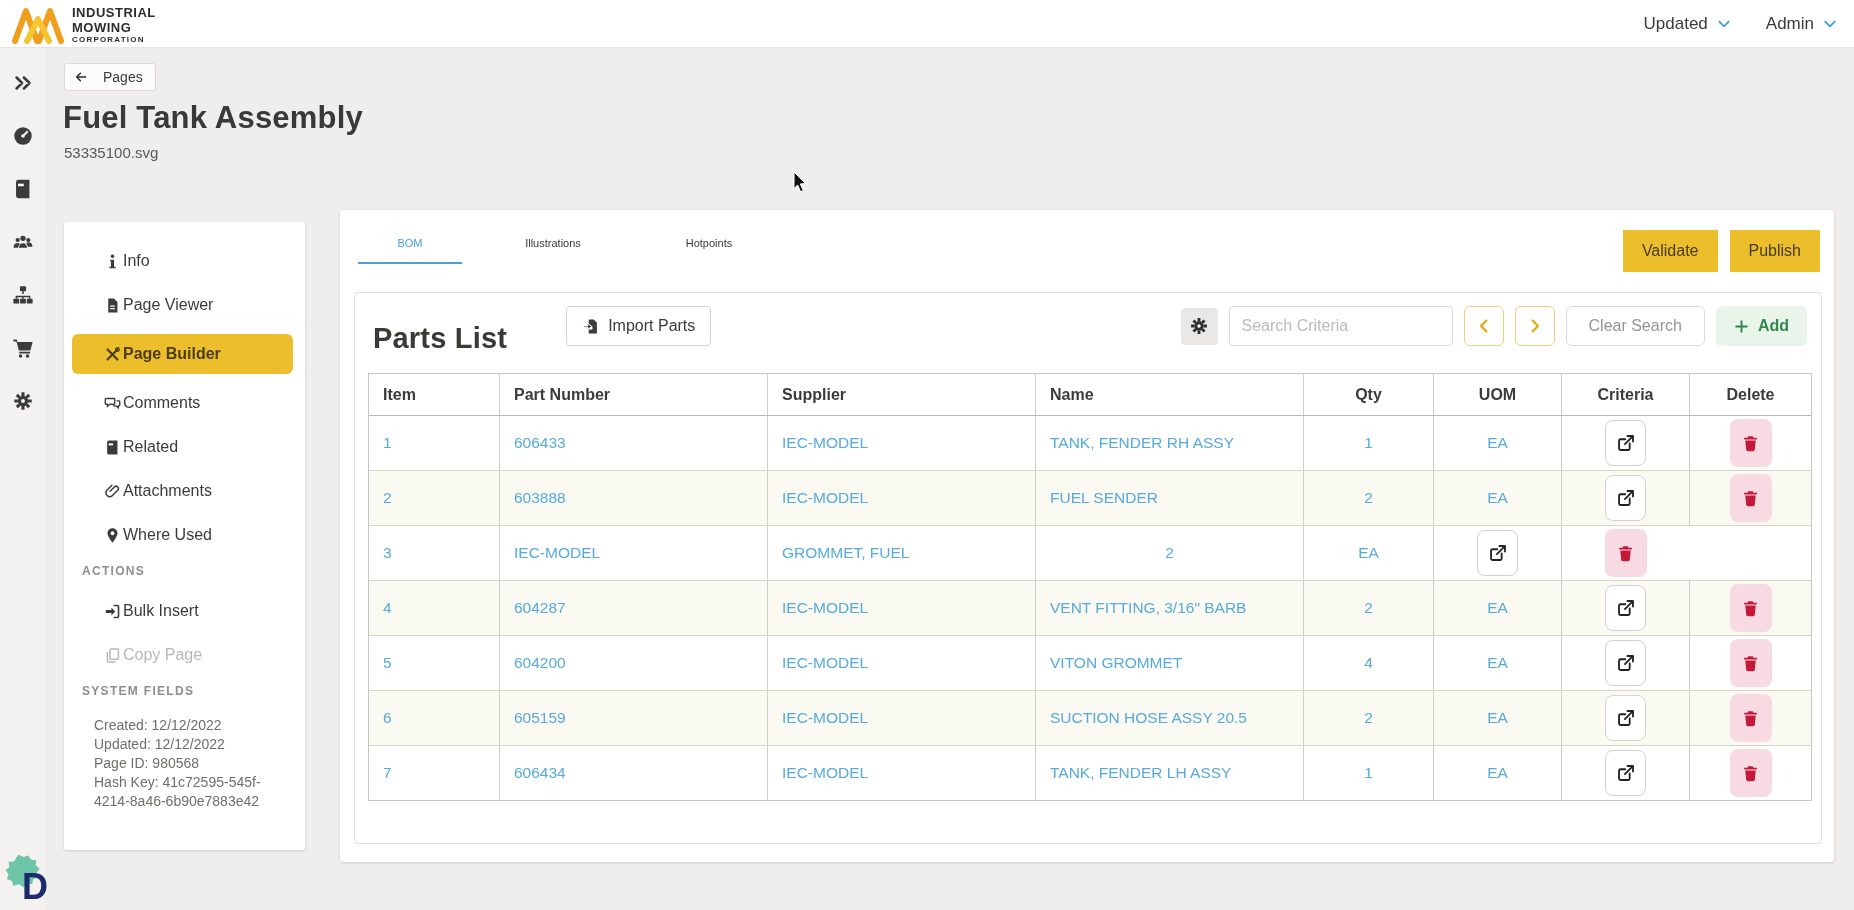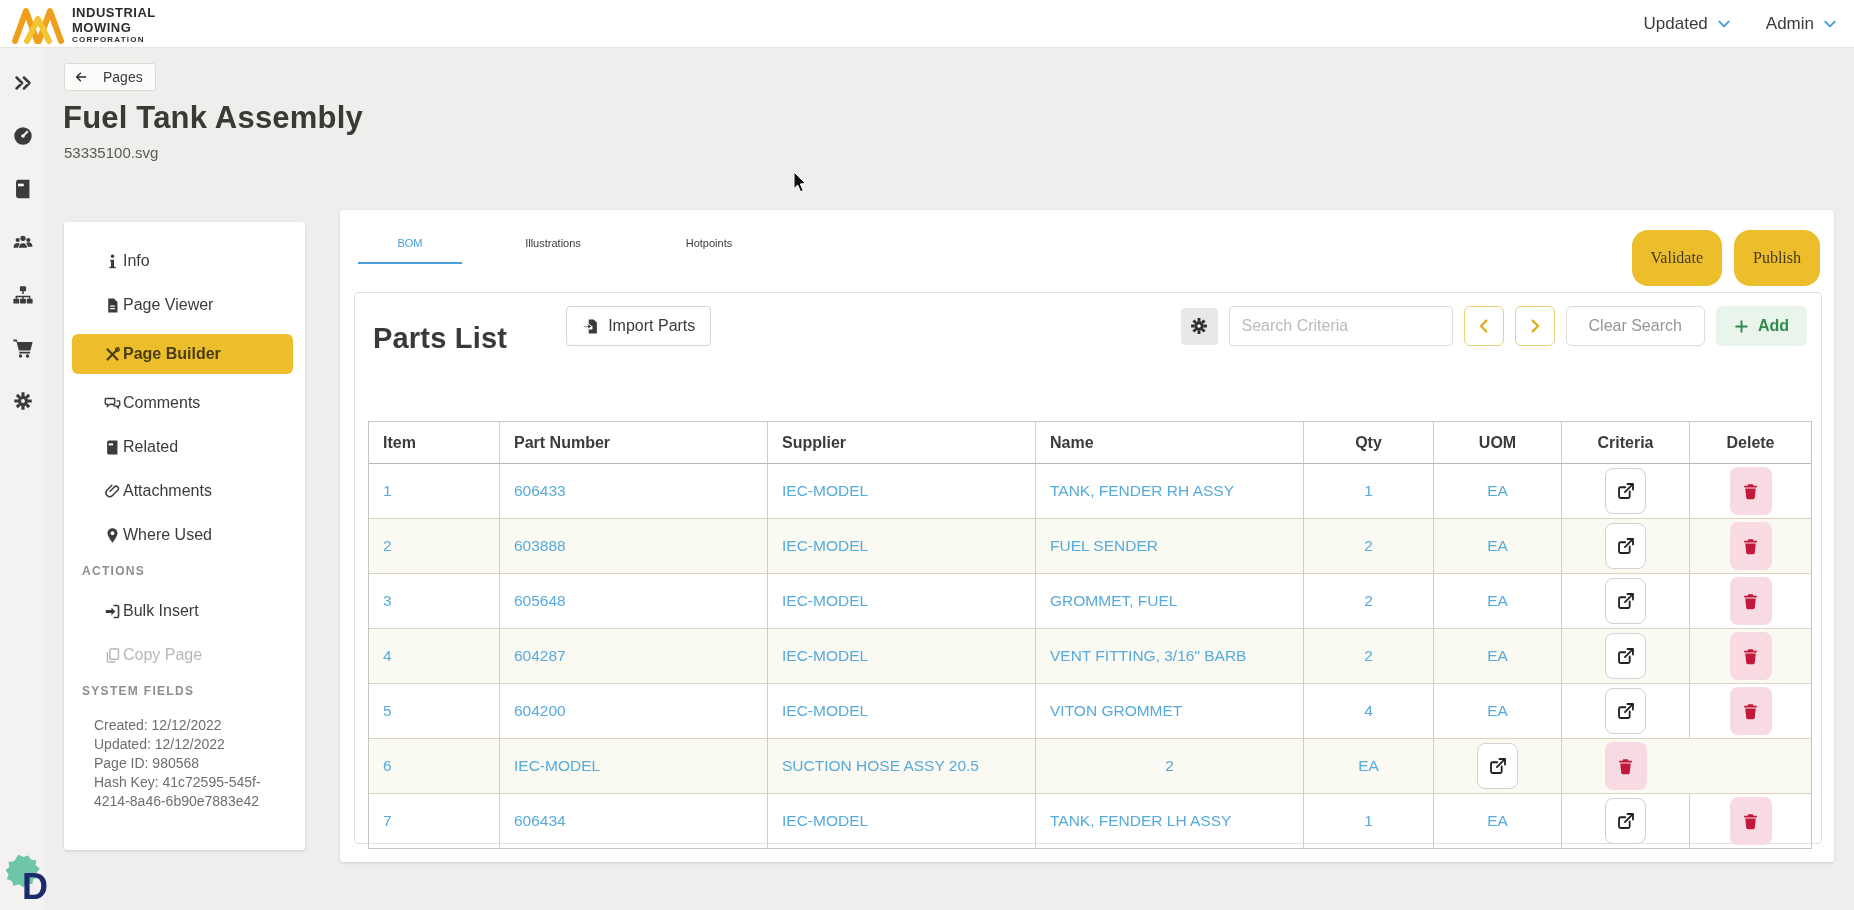--- a/index.html
+++ b/index.html
@@ -48,22 +48,22 @@
   .sysfields div { margin-bottom:0; }
 
   
   .main-card { position:absolute; left:340px; top:210px; width:1494px; height:652px;
     background:#ffffff; border-radius:3px; box-shadow:0 1px 3px rgba(0,0,0,.14); }
   .tabs { position:absolute; left:18px; top:18px; display:flex; }
   .tab { font-size:11px; color:#3b3b3b; padding:9px 0 13px 0; width:104px; text-align:center; cursor:pointer; }
   .tab + .tab { margin-left:26px; width:130px; }
   .tab.active { color:#4aa0d8; border-bottom:2px solid #4aa0d8; }
   .top-actions { position:absolute; right:14px; top:20px; display:flex; gap:12px; }
-  .gold-btn { background:#ecbe2c; border:none; border-radius:16px; height:56px; padding:0 19px;
-    font-size:16px; color:#463c1d; font-family:Liberation Serif, serif; cursor:pointer; }
+  .gold-btn { background:#ecbe2c; border:none; border-radius:0; height:42px; padding:0 19px;
+    font-size:16px; color:#463c1d; font-family:Liberation Sans, sans-serif; cursor:pointer; }
 
   
   .panel { position:absolute; left:14px; top:82px; width:1468px; height:552px;
     border:1px solid #e1e0de; border-radius:4px; background:#fff; }
   .panel-toolbar { position:absolute; left:0; top:0; width:100%; height:66px;
     display:flex; align-items:center; padding:0 14px 0 18px; }
   .parts-title { font-size:29px; font-weight:bold; color:#3a3936; letter-spacing:.2px;margin-top:24px; }
   .import-btn { margin-left:59px; height:40px; border:1px solid #d4d3d0; border-radius:4px; background:#fff;
     display:flex; align-items:center; gap:9px; padding:0 15px; font-size:16px; color:#3b3b3b; font-family:inherit; cursor:pointer; }
   .import-btn svg { width:17px; height:17px; }
@@ -79,21 +79,21 @@
   .page-btn svg { width:16px; height:16px; }
   .clear-btn { height:40px; border:1px solid #dddcd9; border-radius:6px; background:#fff;
     padding:0 22px; font-size:16px; color:#96958f; font-family:inherit; cursor:pointer; }
   .add-btn { height:40px; border:none; border-radius:6px; background:#e9f4eb;
     padding:0 18px; font-size:16px; color:#2f8a4c; font-weight:bold; font-family:inherit;
     display:flex; align-items:center; gap:9px; cursor:pointer; }
   .add-btn svg { width:15px; height:15px; }
 
   
   .gtable { position:absolute; left:13px; top:80px; width:1444px;
-    border:1px solid #c7c6c3;margin-top:48px; }
+    border:1px solid #c7c6c3; }
   .trow { display:grid; grid-template-columns:130px 268px 268px 268px 130px 128px 128px 122px; }
   .trow.head { border-bottom:1px solid #b9b8b5; }
   .trow.body + .trow.body { border-top:1px solid #d9d5c2; }
   .trow.stripe { background:#fbfaf2; }
   .th { font-size:16px; font-weight:bold; color:#3b3b3b; padding:10px 14px; height:41px;
     display:flex; align-items:center; }
   .th.center { justify-content:center; }
   .td { padding:0 14px; height:54px; display:flex; align-items:center; border-left:1px solid #cfcecb; }
   .trow .td:first-child, .trow .th:first-child { border-left:none; }
   .th { border-left:1px solid #cfcecb; }
@@ -443,23 +443,20 @@
               </svg>
             </button>
           </div>
       </div>
 
       <div class="trow body">
         <div class="td">
             <a class="cell-link">3</a>
           </div>
         <div class="td">
-            <a class="cell-link">605648</a>
-          </div>
-        <div class="td">
             <a class="cell-link">IEC-MODEL</a>
           </div>
         <div class="td">
             <a class="cell-link">GROMMET, FUEL</a>
           </div>
         <div class="td center">
             <a class="cell-link">2</a>
           </div>
         <div class="td center">
             <a class="cell-link">EA</a>
@@ -546,20 +543,23 @@
               <svg viewBox="0 0 24 24">
                 <use href="#i-trash"></use>
               </svg>
             </button>
           </div>
       </div>
 
       <div class="trow body stripe">
         <div class="td">
             <a class="cell-link">6</a>
+          </div>
+        <div class="td">
+            <a class="cell-link">605159</a>
           </div>
         <div class="td">
             <a class="cell-link">IEC-MODEL</a>
           </div>
         <div class="td">
             <a class="cell-link">SUCTION HOSE ASSY 20.5</a>
           </div>
         <div class="td center">
             <a class="cell-link">2</a>
           </div>

